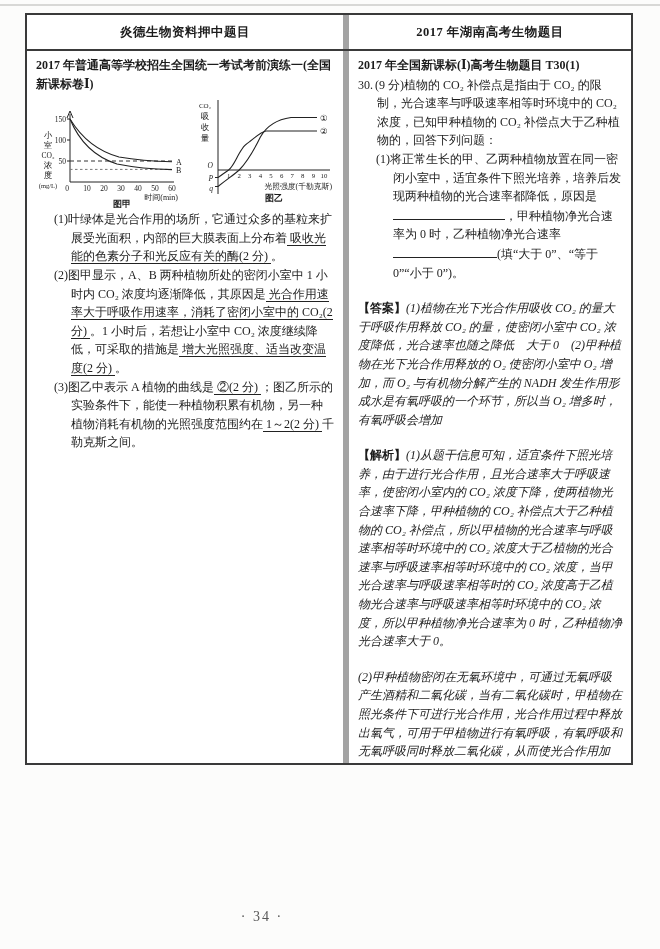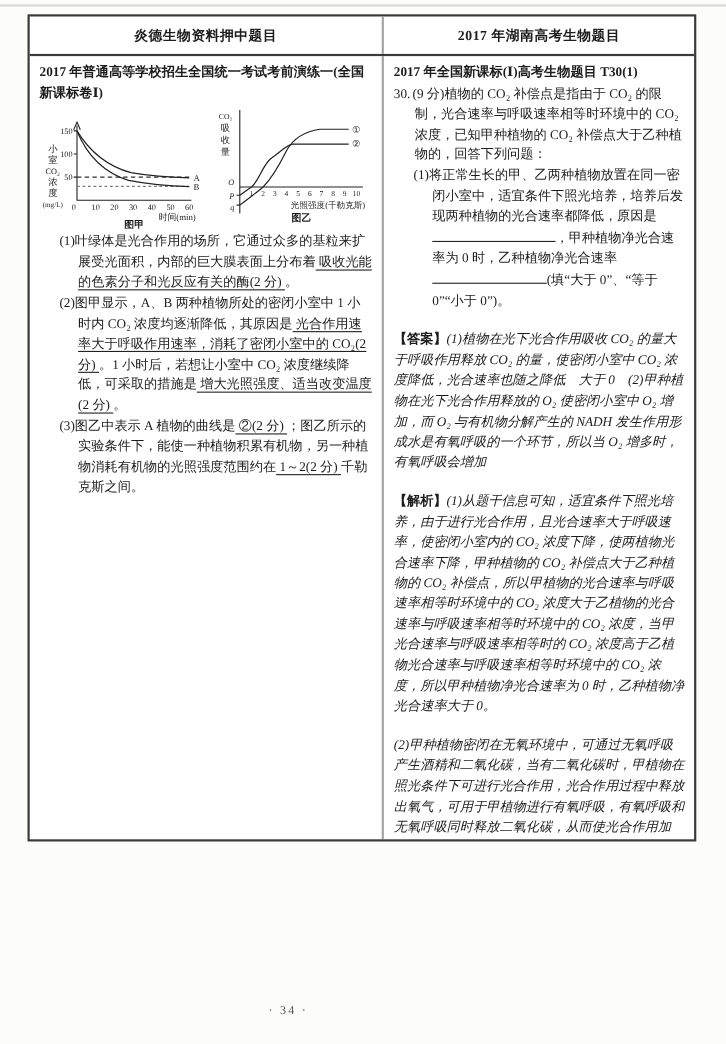--- a/index.html
+++ b/index.html
@@ -11,38 +11,38 @@
   .scan-edge{position:absolute;left:0;top:4px;width:660px;height:2px;background:#d8d8d6;}
   .paper-table{
     position:absolute;left:25px;top:13px;width:608px;height:752px;
     border:2px solid #3a3a3a;display:flex;flex-direction:column;background:#fff;
     box-sizing:border-box;
   }
   .head-row{display:flex;border-bottom:2px solid #3a3a3a;height:34px;flex:none;}
   .head-cell{display:flex;align-items:center;justify-content:center;
     font-weight:bold;font-size:12.5px;letter-spacing:.5px;}
   .body-row{display:flex;flex:1;overflow:hidden;}
-  .col-left{width:322px;flex:none;border-right:2px solid #a3a3a3;box-sizing:border-box;}
+  .col-left{width:322px;flex:none;border-right:6px solid #a3a3a3;box-sizing:border-box;}
   .col-right{flex:1;}
   .cell-inner{padding:5px 9px 4px 9px;font-size:12px;line-height:18.6px;overflow:hidden;height:100%;box-sizing:border-box;}
   .col-title{font-weight:bold;margin:0 0 1px 0;}
   .stem{margin:0;padding-left:19px;text-indent:-19px;}
   .qno{padding-right:2px;}
   .subq{margin:0;padding-left:35px;text-indent:-17px;}
   .ans{border-bottom:1px solid #222;padding:0 3px;}
   .blank{display:inline-block;border-bottom:1px solid #222;height:13px;vertical-align:baseline;}
   .bw1{width:112px}.bw2{width:104px}.bw3{width:88px}
   .ansec{margin:17px 0 0 0;}
   .seclabel{font-weight:bold;font-style:normal;}
   .kaiti{font-style:italic;}
   .charts-row{display:flex;align-items:flex-end;margin:3px 0 2px -2px;}
   .chart svg{display:block;}
   svg text{fill:#1c1c1c;font-family:"Liberation Serif","DejaVu Serif",serif;}
   .footer{position:absolute;left:0;bottom:24px;width:524px;text-align:center;
-    font-size:11px;color:#585858;letter-spacing:2px;}
+    font-size:14px;color:#585858;letter-spacing:2px;}
 </style>
 </head>
 <body>
 
 <div class="scan-edge"></div>
 
 <div class="paper-table">
 
   <div class="head-row">
     <div class="head-cell col-left">

